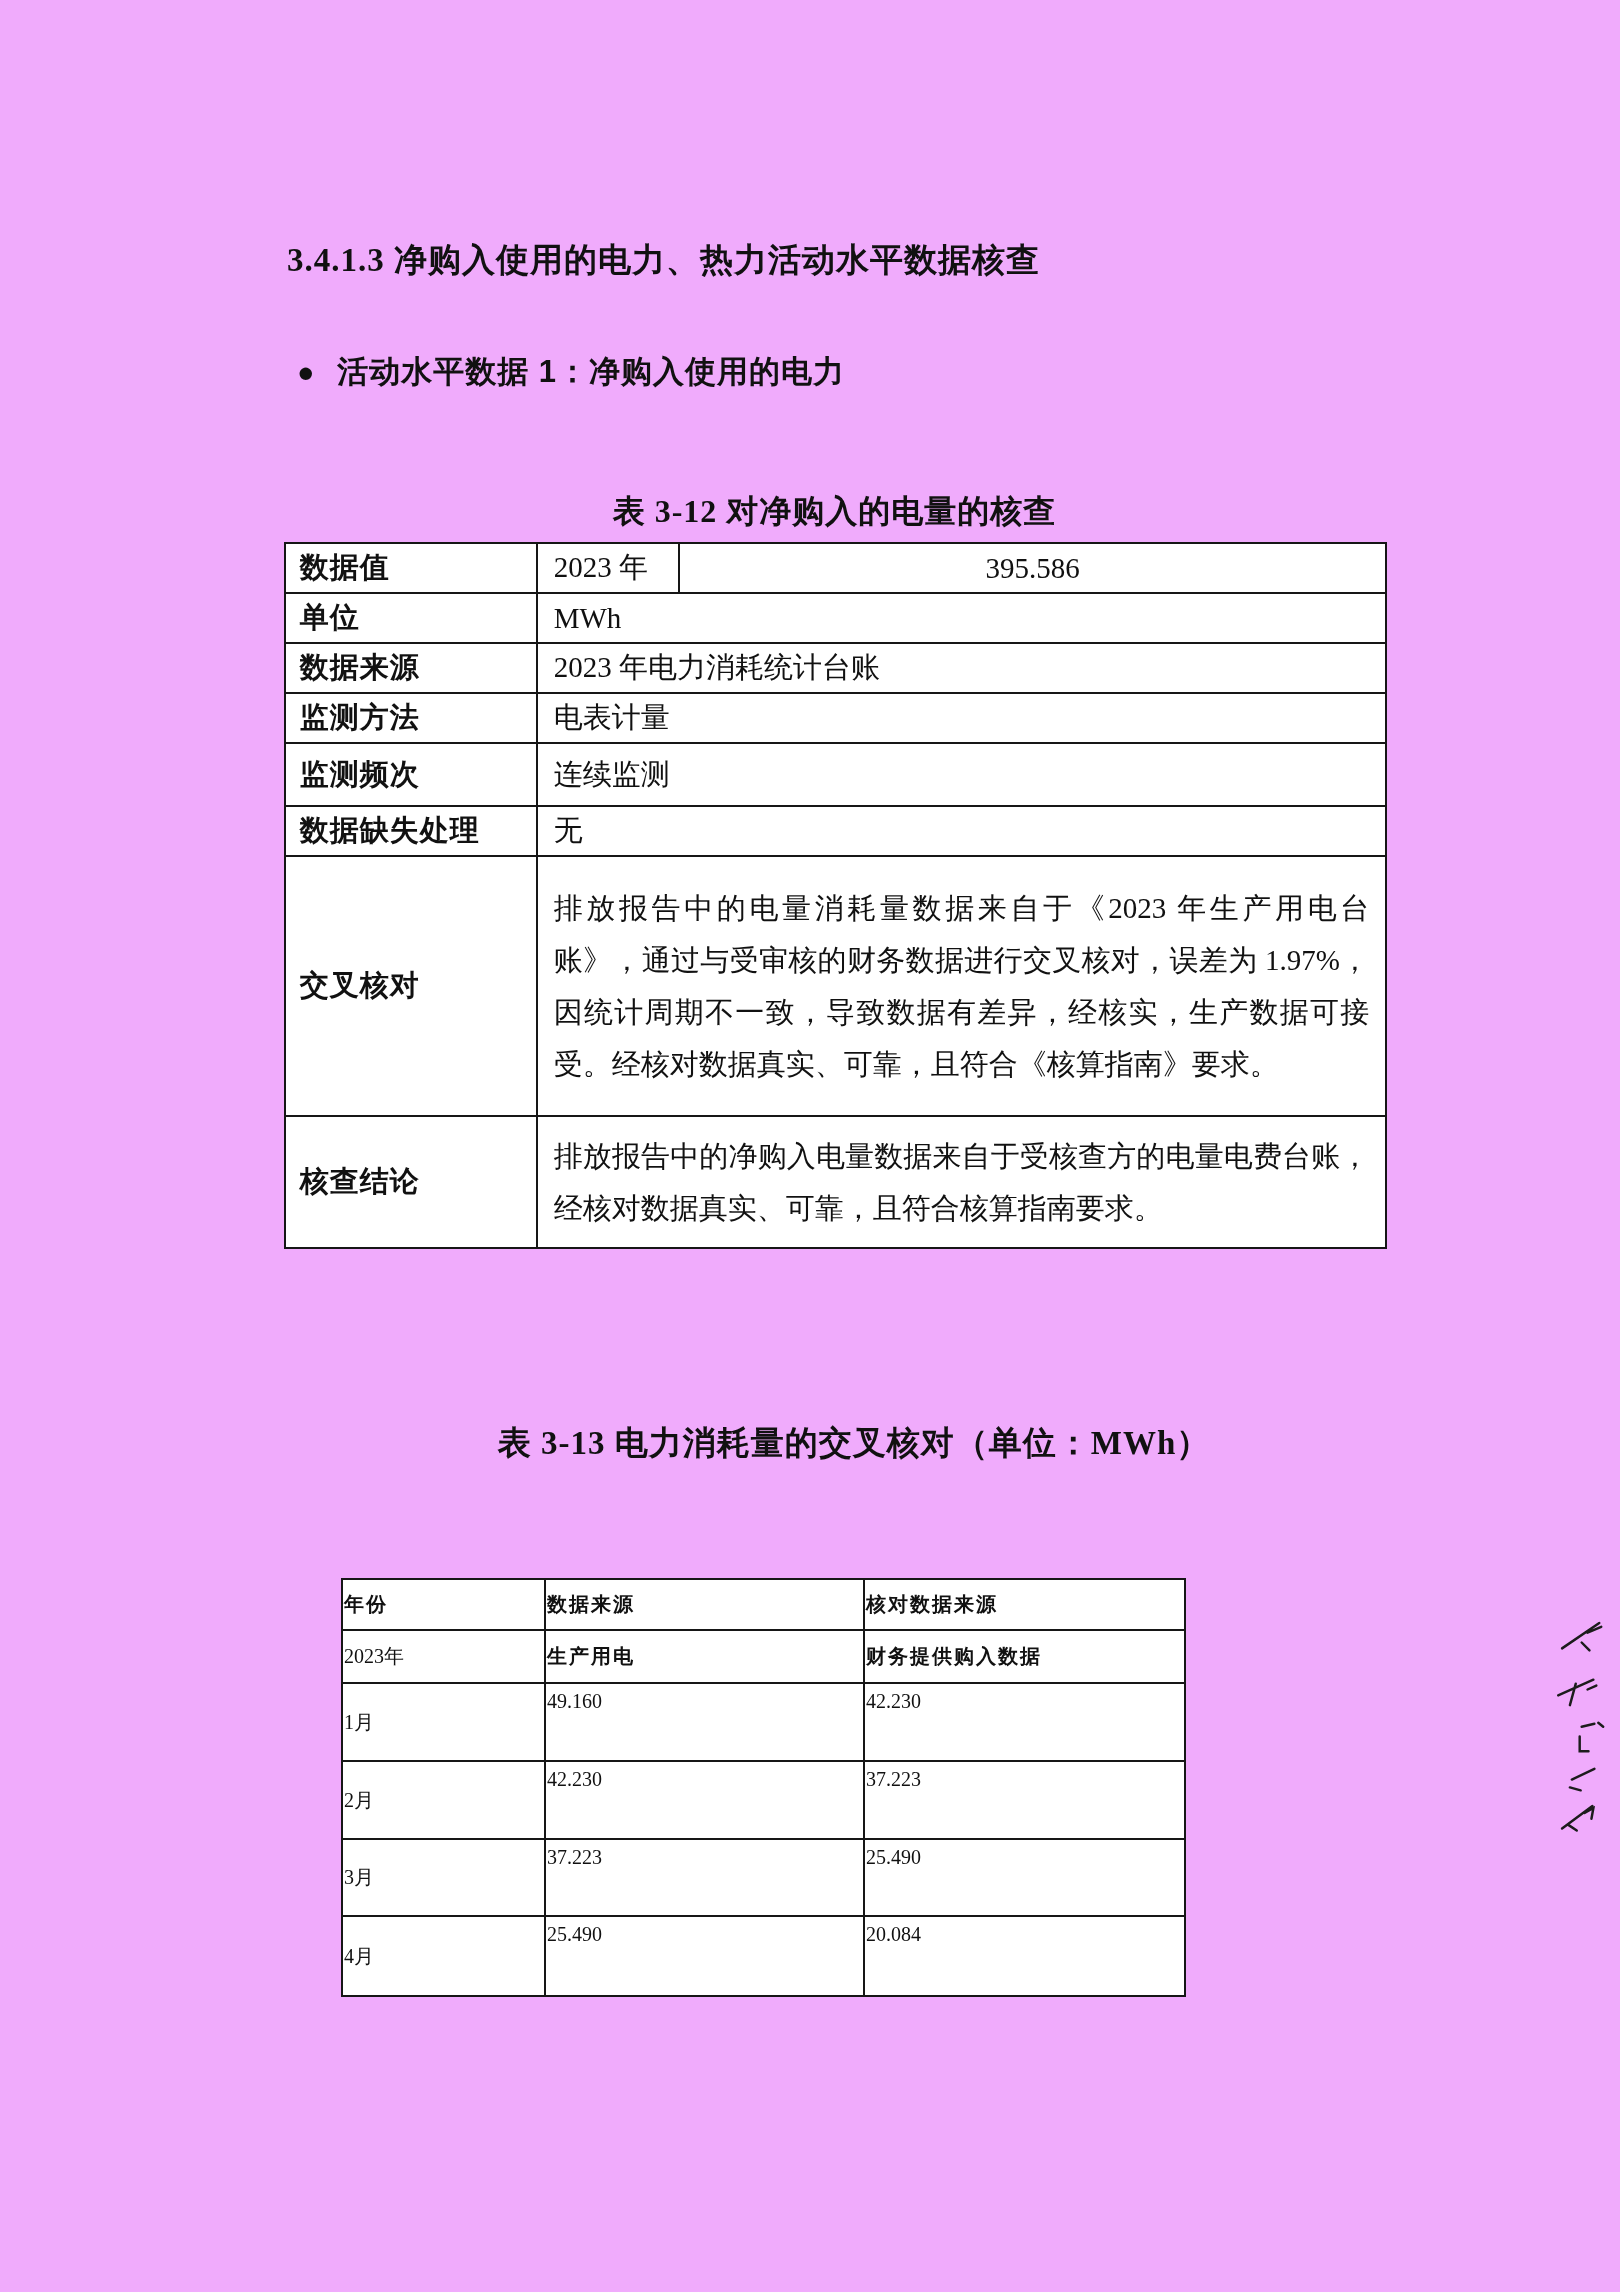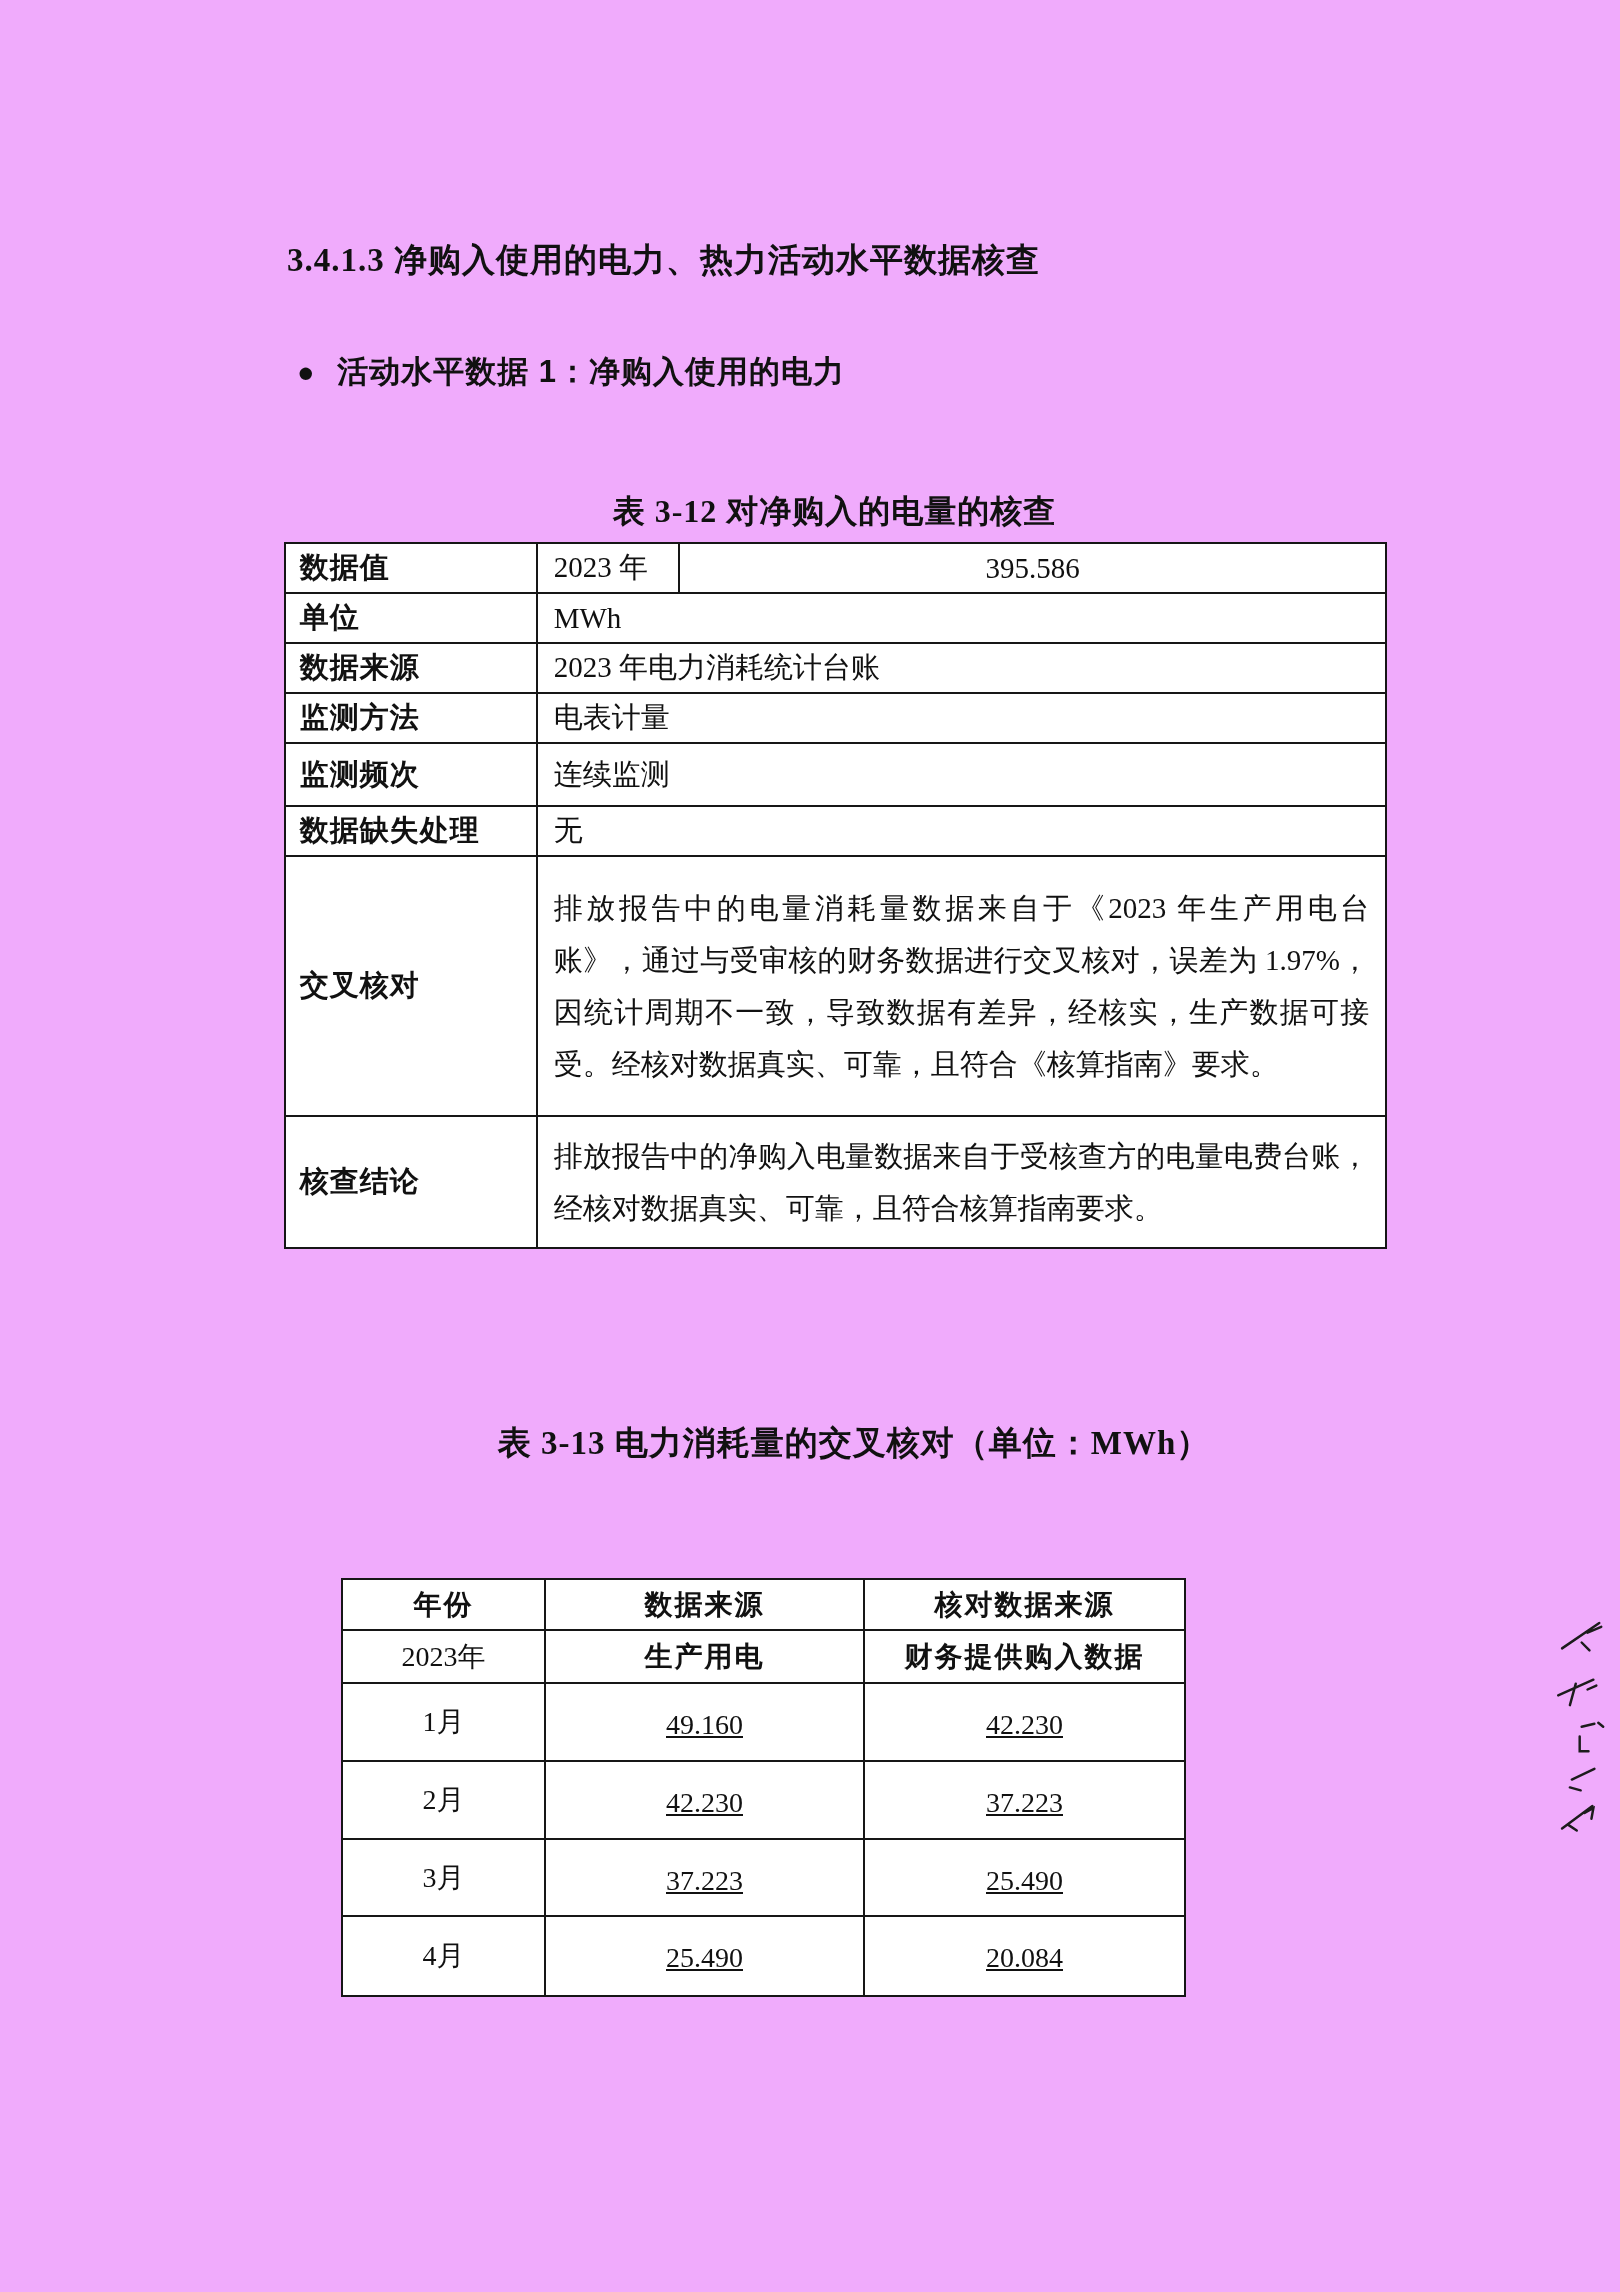--- a/index.html
+++ b/index.html
@@ -41,26 +41,26 @@
     font-family:"Liberation Sans","DejaVu Sans",sans-serif;
     font-weight:bold; padding:0 5.9px 0 13.7px; letter-spacing:1px;
   }
   #table312 td.val { padding:0 15.7px 0 15.7px; }
   #table312 td.center { text-align:center; padding:0;margin-top:48px; }
   #table312 td.para { line-height:52px; padding:5.9px 15.7px; text-align:justify; }
   tr.h63 { height:50px; } tr.h64 { height:63px; }
   tr.h265 { height:260px; } tr.h135 { height:132px; }
 
   #table313 { position:absolute; left:341px; top:1578px; width:843px; }
-  #table313 td { font-size:28px; text-align:center; vertical-align:middle; }
+  #table313 td { font-size:20px; vertical-align:middle; }
   #table313 td.hdr {
     font-family:"Liberation Sans","DejaVu Sans",sans-serif;
     font-weight:bold; letter-spacing:2px;
   }
-  #table313 td.num { vertical-align:top; padding-top:25px;text-decoration:underline; }
+  #table313 td.num { vertical-align:top; padding-top:6px; }
   tr.h52 { height:51px; } tr.h54 { height:53px; }
   tr.h80 { height:78px; } tr.h79 { height:77px; } tr.h82 { height:80px; }
 
   .page-number {
     position:absolute; left:0; top:2000px; width:1620px;
     text-align:center; font-size:24.5px;
     font-family:"Liberation Mono","DejaVu Sans Mono",monospace;
   }
   .margin-marks { position:absolute; left:1554px; top:1619px; }
 </style>

